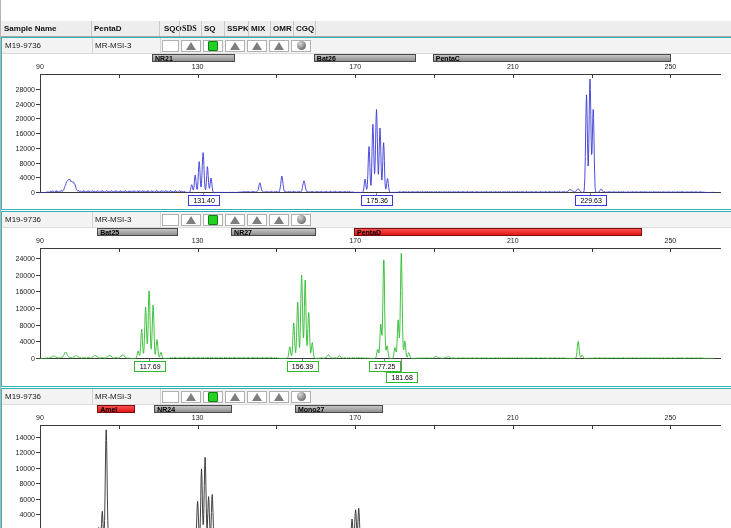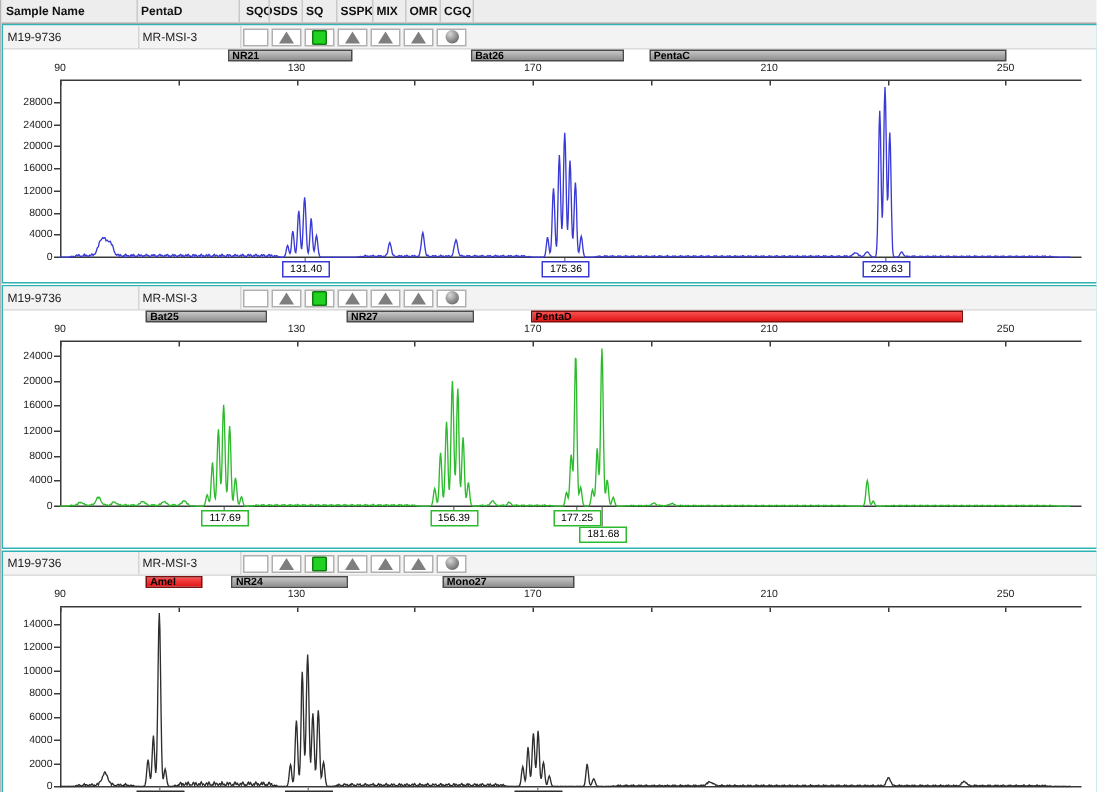--- a/index.html
+++ b/index.html
@@ -1,19 +1,19 @@
 <!DOCTYPE html>
 <html><head>
 <meta charset="utf-8">
 <style>
   html,body{margin:0;padding:0;background:#fff;}
   .screen{position:relative;width:731px;height:528px;overflow:hidden;background:#fff;
           font-family:"Liberation Sans",sans-serif;border-left:1px solid #b5b5b5;}
   
-  .hdr{position:relative;height:15px;background:#ededed;border-bottom:1px solid #a8a8a8;}
+  .hdr{position:relative;height:15px;background:#ededed;border-bottom:1px solid #a8a8a8;margin-top:21px;}
   .hdr .hcol{position:absolute;top:3px;font-size:8px;font-weight:bold;color:#111;white-space:nowrap;}
   .hdr .hsep{position:absolute;top:0;bottom:0;width:1px;background:#c9c9c9;}
   
   .panel{position:relative;border:1px solid #2fb3b6;margin-bottom:1px;background:#fff;}
   .sample-row{position:relative;height:15px;background:#f3f3f3;border-bottom:1px solid #dcdcdc;font-size:8px;color:#222;}
   .s-name{position:absolute;left:3px;top:3px;}
   .s-panel{position:absolute;left:93px;top:3px;}
   .vl{position:absolute;top:0;bottom:0;width:1px;background:#d5d5d5;}
   .flags{position:absolute;left:160px;top:0;height:15px;display:flex;align-items:center;gap:2px;}
   .fbox{width:20px;height:12px;background:#fff;border:1px solid #b0b0b0;display:flex;align-items:center;justify-content:center;box-sizing:border-box;}
@@ -46,21 +46,21 @@
 </style>
 </head>
 <body>
 
 <div class="screen">
 
   <div class="hdr" id="hdr">
       <span class="hcol" style="left: 3px;">Sample Name</span>
       <span class="hcol" style="left: 93px;">PentaD</span>
       <span class="hcol" style="left: 163px;">SQO</span>
-      <span class="hcol" style="left: 181px;">SDS</span>
+      <span class="hcol" style="left: 181px; font-family: Liberation Serif, serif;">SDS</span>
       <span class="hcol" style="left: 203px;">SQ</span>
       <span class="hcol" style="left: 226px;">SSPK</span>
       <span class="hcol" style="left: 250px;">MIX</span>
       <span class="hcol" style="left: 272px;">OMR</span>
       <span class="hcol" style="left: 295px;">CGQ</span>
       <div class="hsep" style="left: 90px;"></div>
       <div class="hsep" style="left: 158px;"></div>
       <div class="hsep" style="left: 178px;"></div>
       <div class="hsep" style="left: 200px;"></div>
       <div class="hsep" style="left: 223px;"></div>

